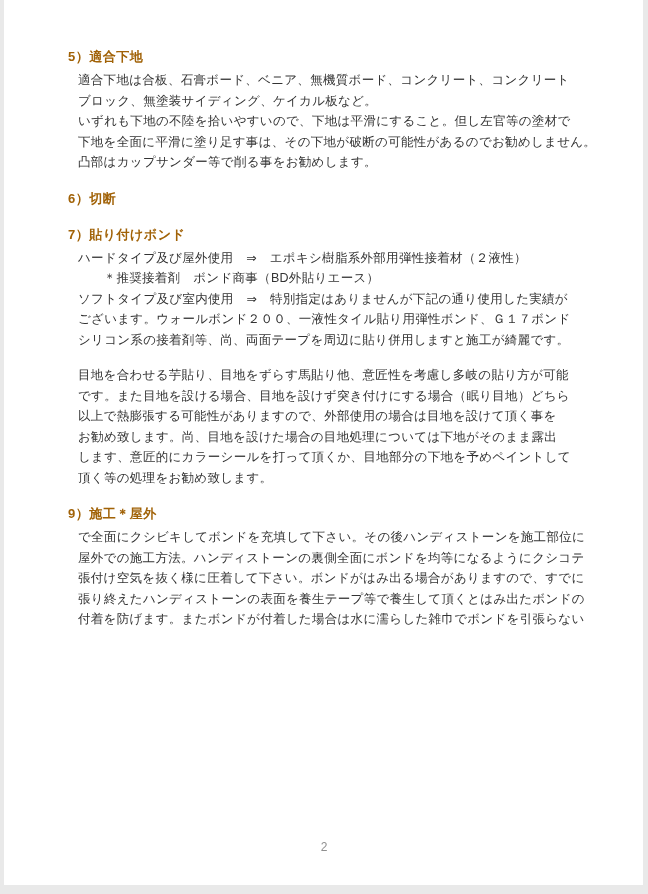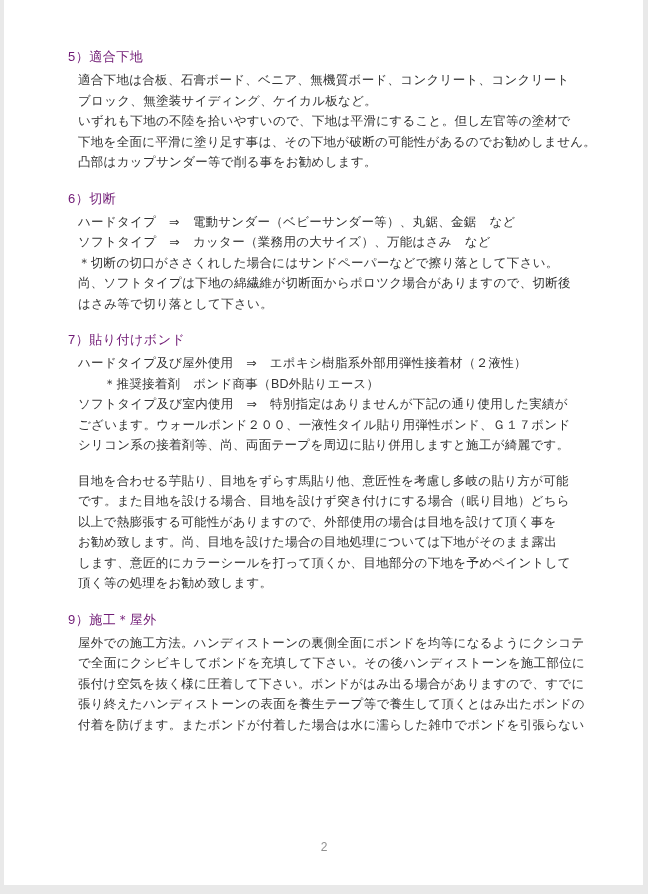--- a/index.html
+++ b/index.html
@@ -35,22 +35,22 @@
     font-size: 12.5px;
     line-height: 20.5px;
   }
   section {
     margin: 0 0 15px 0;
   }
   .heading {
     margin: 0 0 3px 0;
     font-size: 13px;
     line-height: 21px;
-    font-weight: normal;
-    color: #701a75;
+    font-weight: bold;
+    color: #a16207;
     letter-spacing: 0.5px;
   }
   .lines {
     margin-left: 10px;
   }
   .line {
     white-space: pre;
     letter-spacing: 0.3px;
   }
   .footer {
@@ -76,27 +76,20 @@
           <div class="line">適合下地は合板、石膏ボード、ベニア、無機質ボード、コンクリート、コンクリート</div>
           <div class="line">ブロック、無塗装サイディング、ケイカル板など。</div>
           <div class="line">いずれも下地の不陸を拾いやすいので、下地は平滑にすること。但し左官等の塗材で</div>
           <div class="line">下地を全面に平滑に塗り足す事は、その下地が破断の可能性があるのでお勧めしません。</div>
           <div class="line">凸部はカップサンダー等で削る事をお勧めします。</div>
         </div>
     </section>
 
     <section>
       <h2 class="heading">6）切断</h2>
-      <div class="lines">
-          <div class="line">ハードタイプ　⇒　電動サンダー（ベビーサンダー等）、丸鋸、金鋸　など</div>
-          <div class="line">ソフトタイプ　⇒　カッター（業務用の大サイズ）、万能はさみ　など</div>
-          <div class="line">＊切断の切口がささくれした場合にはサンドペーパーなどで擦り落として下さい。</div>
-          <div class="line">尚、ソフトタイプは下地の綿繊維が切断面からポロツク場合がありますので、切断後</div>
-          <div class="line">はさみ等で切り落として下さい。</div>
-        </div>
     </section>
 
     <section>
       <h2 class="heading">7）貼り付けボンド</h2>
       <div class="lines">
           <div class="line">ハードタイプ及び屋外使用　⇒　エポキシ樹脂系外部用弾性接着材（２液性）</div>
           <div class="line">　　＊推奨接着剤　ボンド商事（BD外貼りエース）</div>
           <div class="line">ソフトタイプ及び室内使用　⇒　特別指定はありませんが下記の通り使用した実績が</div>
           <div class="line">ございます。ウォールボンド２００、一液性タイル貼り用弾性ボンド、Ｇ１７ボンド</div>
           <div class="line">シリコン系の接着剤等、尚、両面テープを周辺に貼り併用しますと施工が綺麗です。</div>
@@ -110,22 +103,22 @@
           <div class="line">以上で熱膨張する可能性がありますので、外部使用の場合は目地を設けて頂く事を</div>
           <div class="line">お勧め致します。尚、目地を設けた場合の目地処理については下地がそのまま露出</div>
           <div class="line">します、意匠的にカラーシールを打って頂くか、目地部分の下地を予めペイントして</div>
           <div class="line">頂く等の処理をお勧め致します。</div>
         </div>
     </section>
 
     <section>
       <h2 class="heading">9）施工＊屋外</h2>
       <div class="lines">
+          <div class="line">で全面にクシビキしてボンドを充填して下さい。その後ハンディストーンを施工部位に</div>
           <div class="line">屋外での施工方法。ハンディストーンの裏側全面にボンドを均等になるようにクシコテ</div>
-          <div class="line">で全面にクシビキしてボンドを充填して下さい。その後ハンディストーンを施工部位に</div>
           <div class="line">張付け空気を抜く様に圧着して下さい。ボンドがはみ出る場合がありますので、すでに</div>
           <div class="line">張り終えたハンディストーンの表面を養生テープ等で養生して頂くとはみ出たボンドの</div>
           <div class="line">付着を防げます。またボンドが付着した場合は水に濡らした雑巾でボンドを引張らない</div>
         </div>
     </section>
 
   </div>
 
   <div class="footer">2</div>
 

